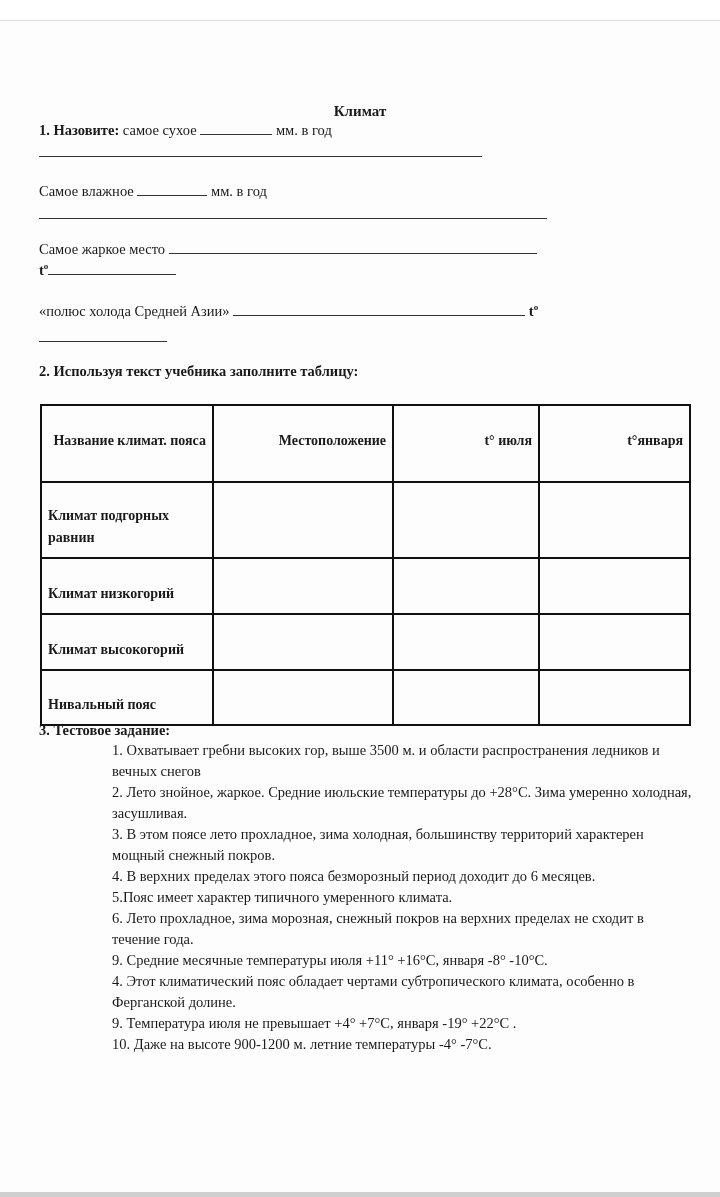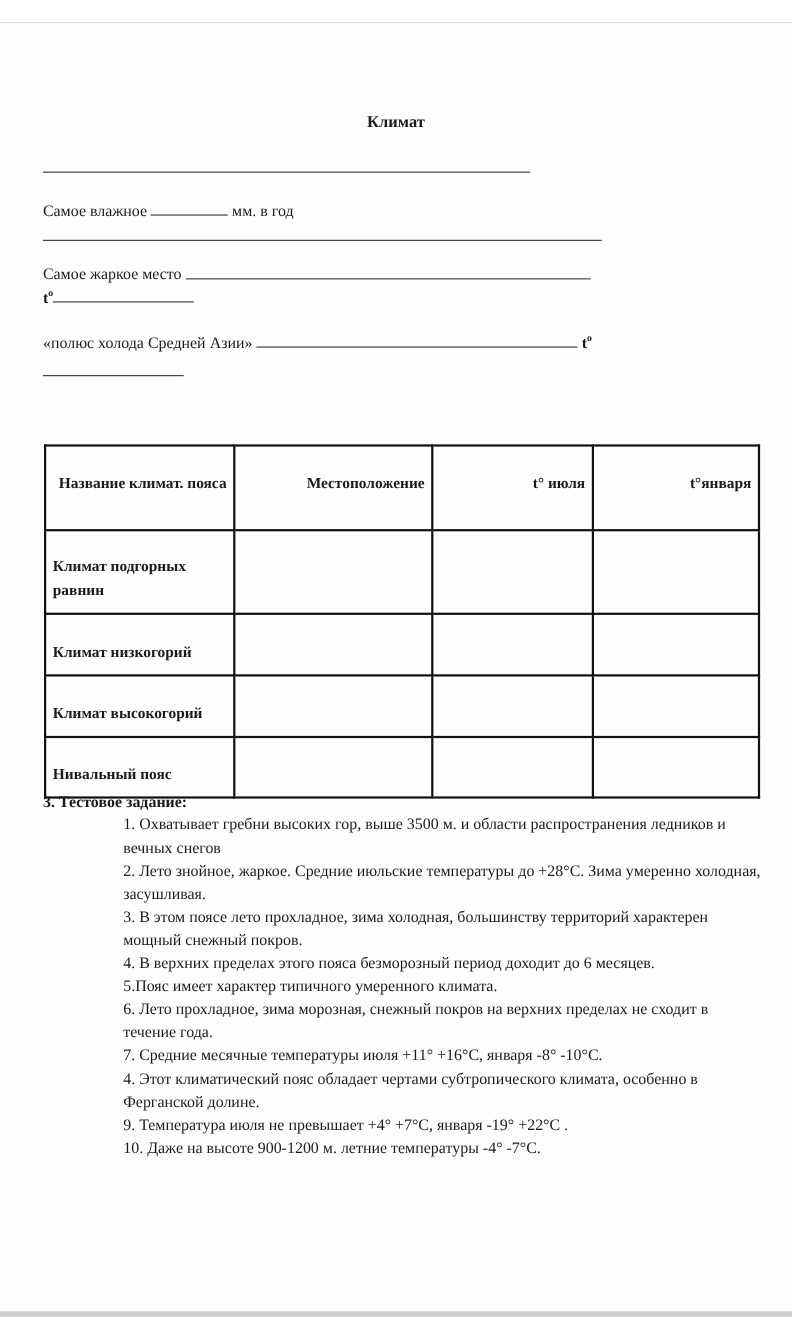--- a/index.html
+++ b/index.html
@@ -110,20 +110,27 @@
   </style>
 </head>
 <body>
 
 <div class="top-bar"></div>
 
 <div class="page">
 
   <div class="abs title">Климат</div>
 
+  <div class="abs line-text" style="left:39px; top:101px;">
+    <span class="bold">1.</span>
+    <span class="bold">Назовите:</span>
+    <span>самое сухое</span>
+    <span class="blank" style="width:72px;"></span>
+    <span>мм. в год</span>
+  </div>
   <div class="rule" style="left:39px; top:135px; width:443px;"></div>
 
   <div class="abs line-text" style="left:39px; top:162px;">
     <span>Самое влажное</span>
     <span class="blank" style="width:70px;"></span>
     <span>мм. в год</span>
   </div>
   <div class="rule" style="left:39px; top:197px; width:508px;"></div>
 
   <div class="abs line-text" style="left:39px; top:220px;">
@@ -134,20 +141,21 @@
     <span class="bold">t</span><span class="sup bold">o</span><span class="blank" style="width:128px;"></span>
   </div>
 
   <div class="abs line-text" style="left:39px; top:281px;">
     <span>«полюс холода Средней Азии»</span>
     <span class="blank" style="width:292px;"></span>
     <span class="bold">t</span><span class="sup bold">o</span>
   </div>
   <div class="rule" style="left:39px; top:320px; width:128px;"></div>
 
+  <div class="abs section-heading" style="left:39px; top:342px;">2. Используя текст учебника заполните таблицу:</div>
 
   <table class="climate">
     <colgroup>
       <col class="col1">
         <col class="col2">
         <col class="col3">
         <col class="col4">
     </colgroup>
     <thead>
       <tr>
@@ -187,20 +195,20 @@
 
   <div class="abs section-heading" style="left:39px; top:701px;">3. Тестовое задание:</div>
 
   <ul class="test-list" style="top:719px;">
     <li>1. Охватывает гребни высоких гор, выше 3500 м. и области распространения ледников и вечных снегов</li>
     <li>2. Лето знойное, жаркое. Средние июльские температуры до +28°С. Зима умеренно холодная, засушливая.</li>
     <li>3. В этом поясе лето прохладное, зима холодная, большинству территорий характерен мощный снежный покров.</li>
     <li>4. В верхних пределах этого пояса безморозный период доходит до 6 месяцев.</li>
     <li>5.Пояс имеет характер типичного умеренного климата.</li>
     <li>6. Лето прохладное, зима морозная, снежный покров на верхних пределах не сходит в течение года.</li>
-    <li>7. Средние месячные температуры июля +11° +16°С, января -8°  -10°С.</li>
+    <li>9. Средние месячные температуры июля +11° +16°С, января -8°  -10°С.</li>
     <li>4. Этот климатический пояс обладает чертами субтропического климата, особенно в Ферганской долине.</li>
     <li>9. Температура июля не превышает +4° +7°С, января -19° +22°С .</li>
     <li>10. Даже на высоте 900-1200 м. летние температуры -4° -7°С.</li>
   </ul>
 </div>
 
 <div class="bottom-bar"></div>
 
 </body></html>

